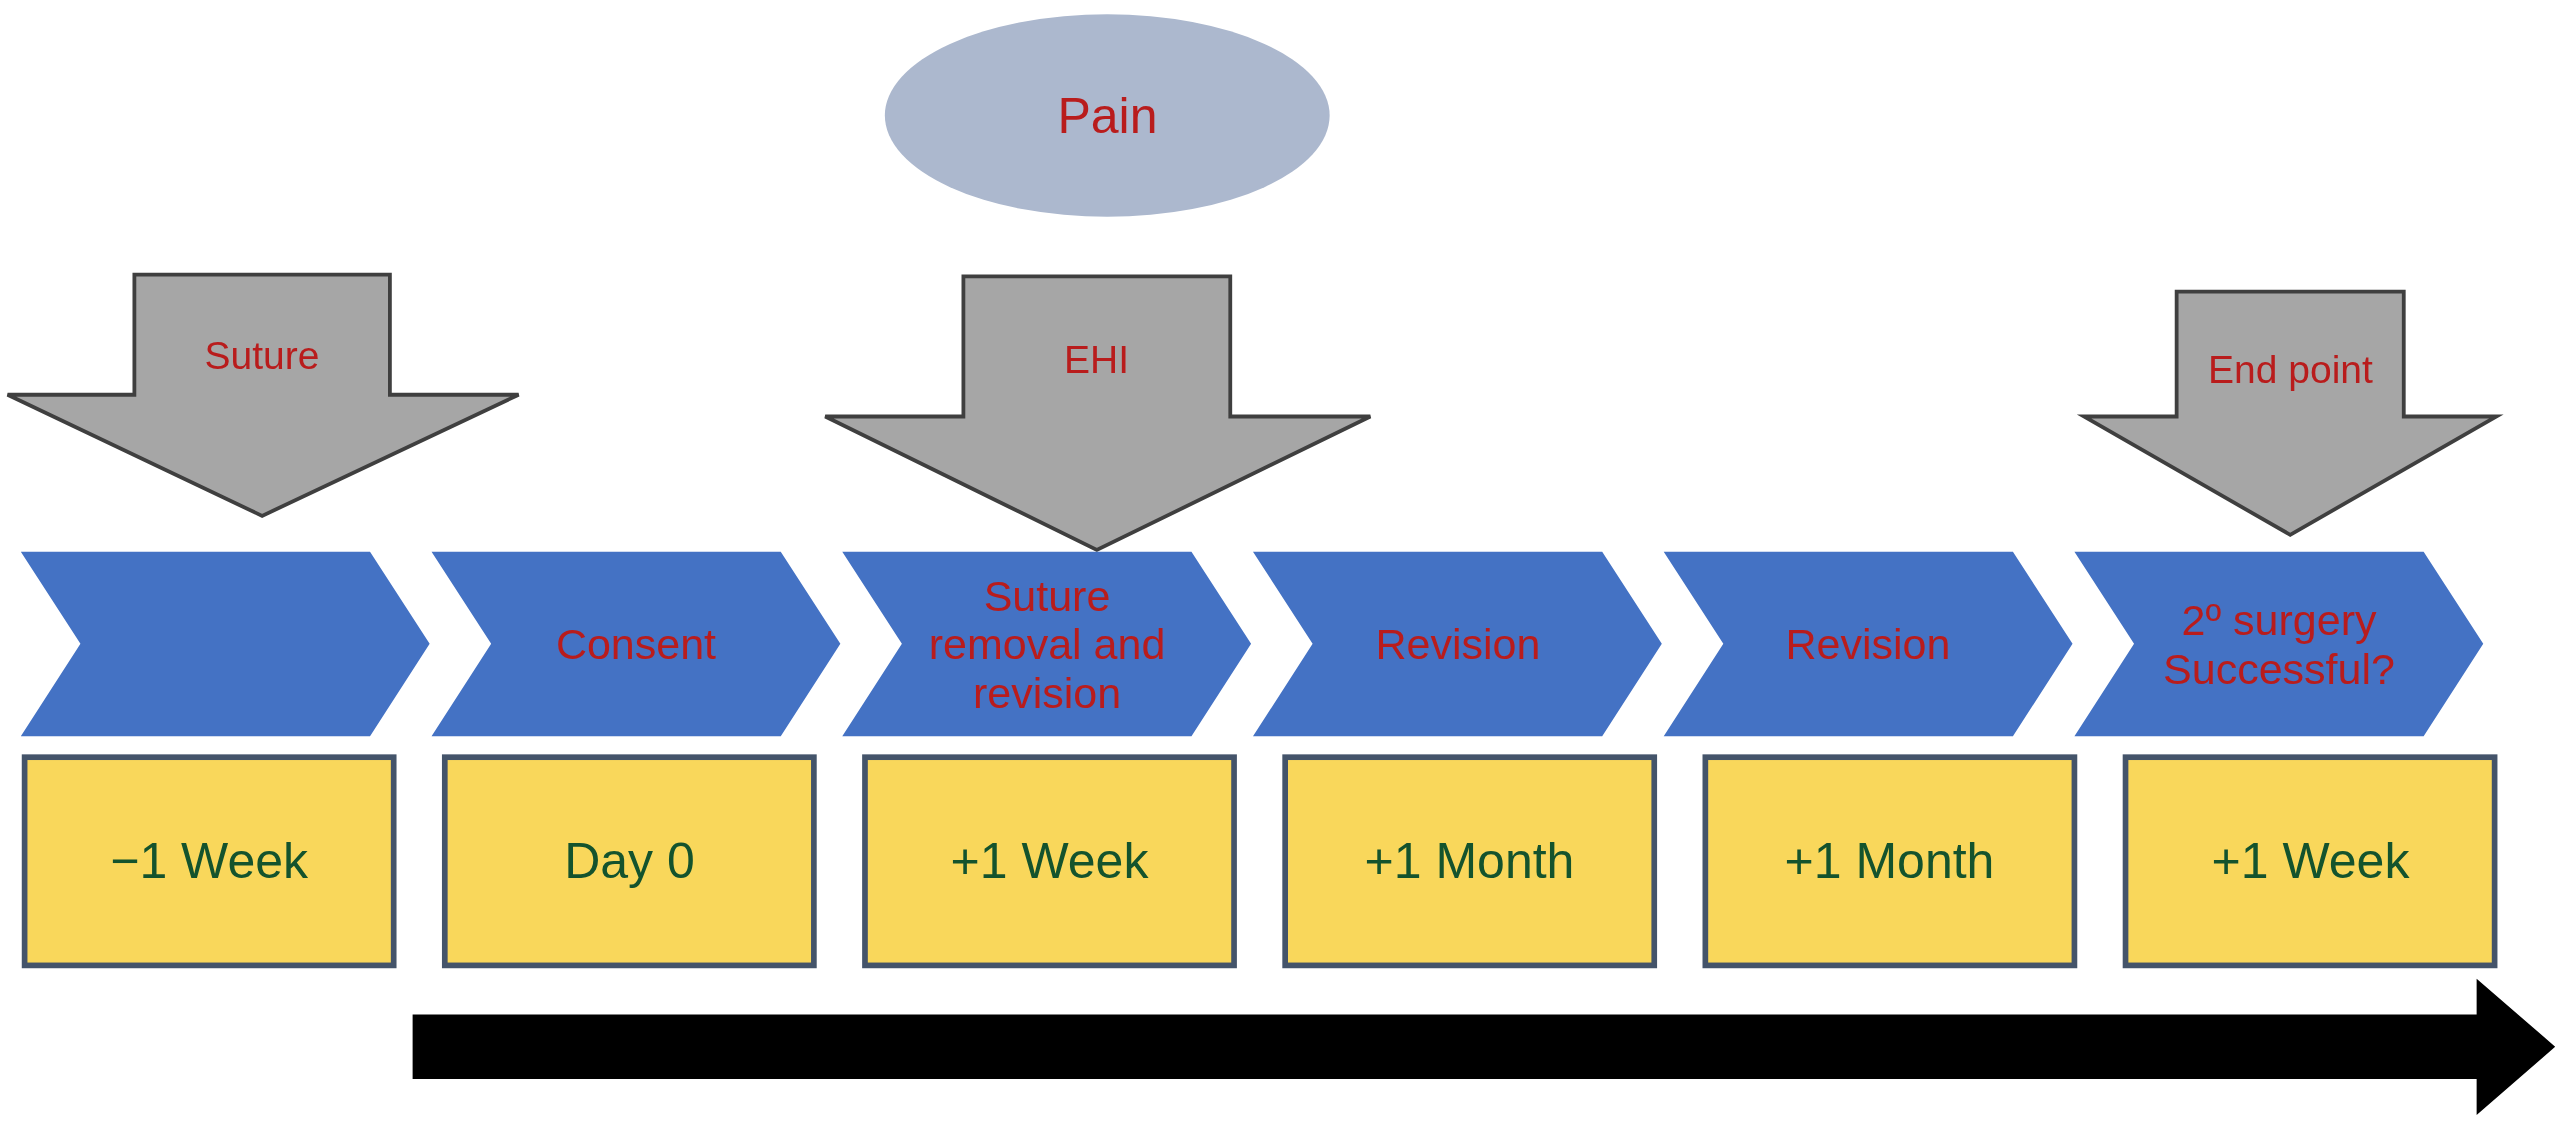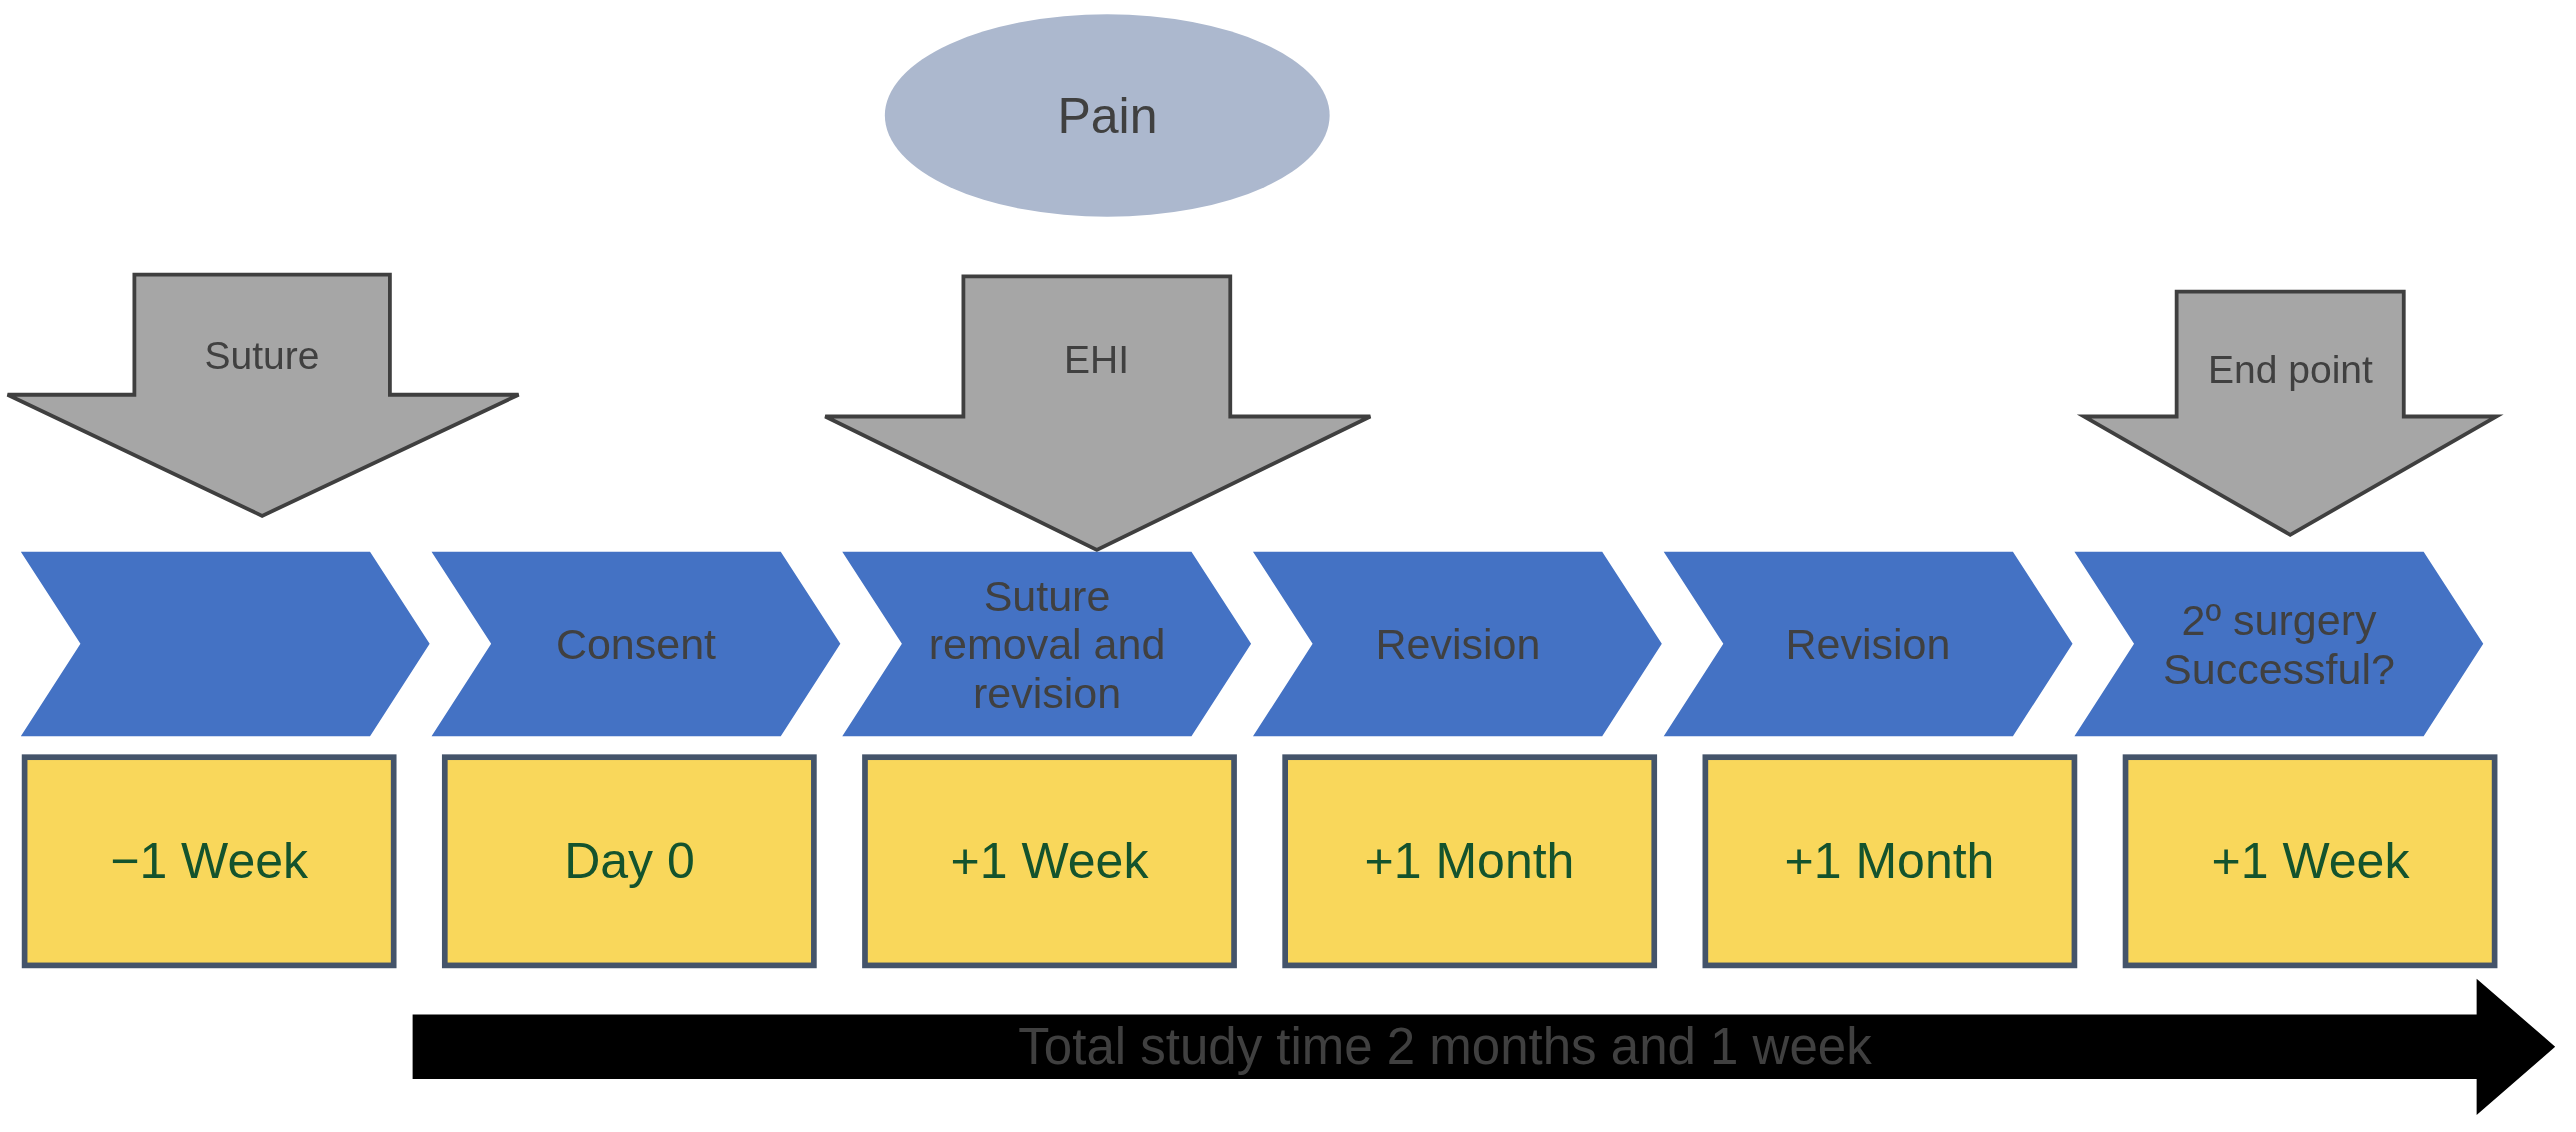--- a/index.html
+++ b/index.html
@@ -27,21 +27,21 @@
   .lbl {
     position: absolute;
     display: flex;
     align-items: center;
     justify-content: center;
     text-align: center;
     line-height: 1.12;
     white-space: pre-line;
     pointer-events: none;
   }
-  .lbl-white  { color: #404040; }
+  .lbl-white  { color: #b91c1c; }
   .lbl-black  { color: #14532d; }
 
   .pain-label {
     font-size: 50px;
   }
   .gray-label {
     font-size: 39px;
   }
   .chev-label {
     font-size: 43px;
@@ -100,16 +100,15 @@
   <div class="lbl lbl-white chev-label" style="left:2134px; top:552px; width:290px; height:185px;">2º surgery
 Successful?</div>
 
   <div class="lbl lbl-black yellow-label" style="left:24.6px; top:757px; width:369px; height:208px;">−1 Week</div>
   <div class="lbl lbl-black yellow-label" style="left:445px; top:757px; width:369px; height:208px;">Day 0</div>
   <div class="lbl lbl-black yellow-label" style="left:865px; top:757px; width:369px; height:208px;">+1 Week</div>
   <div class="lbl lbl-black yellow-label" style="left:1285px; top:757px; width:369px; height:208px;">+1 Month</div>
   <div class="lbl lbl-black yellow-label" style="left:1705px; top:757px; width:369px; height:208px;">+1 Month</div>
   <div class="lbl lbl-black yellow-label" style="left:2126px; top:757px; width:369px; height:208px;">+1 Week</div>
 
-  <div class="lbl lbl-white timeline-label" style="left:413px; top:1015px; width:2064px; height:64px;">Total study time 2 months and 1 week</div>
 
 </div>
 
 
 </body></html>

